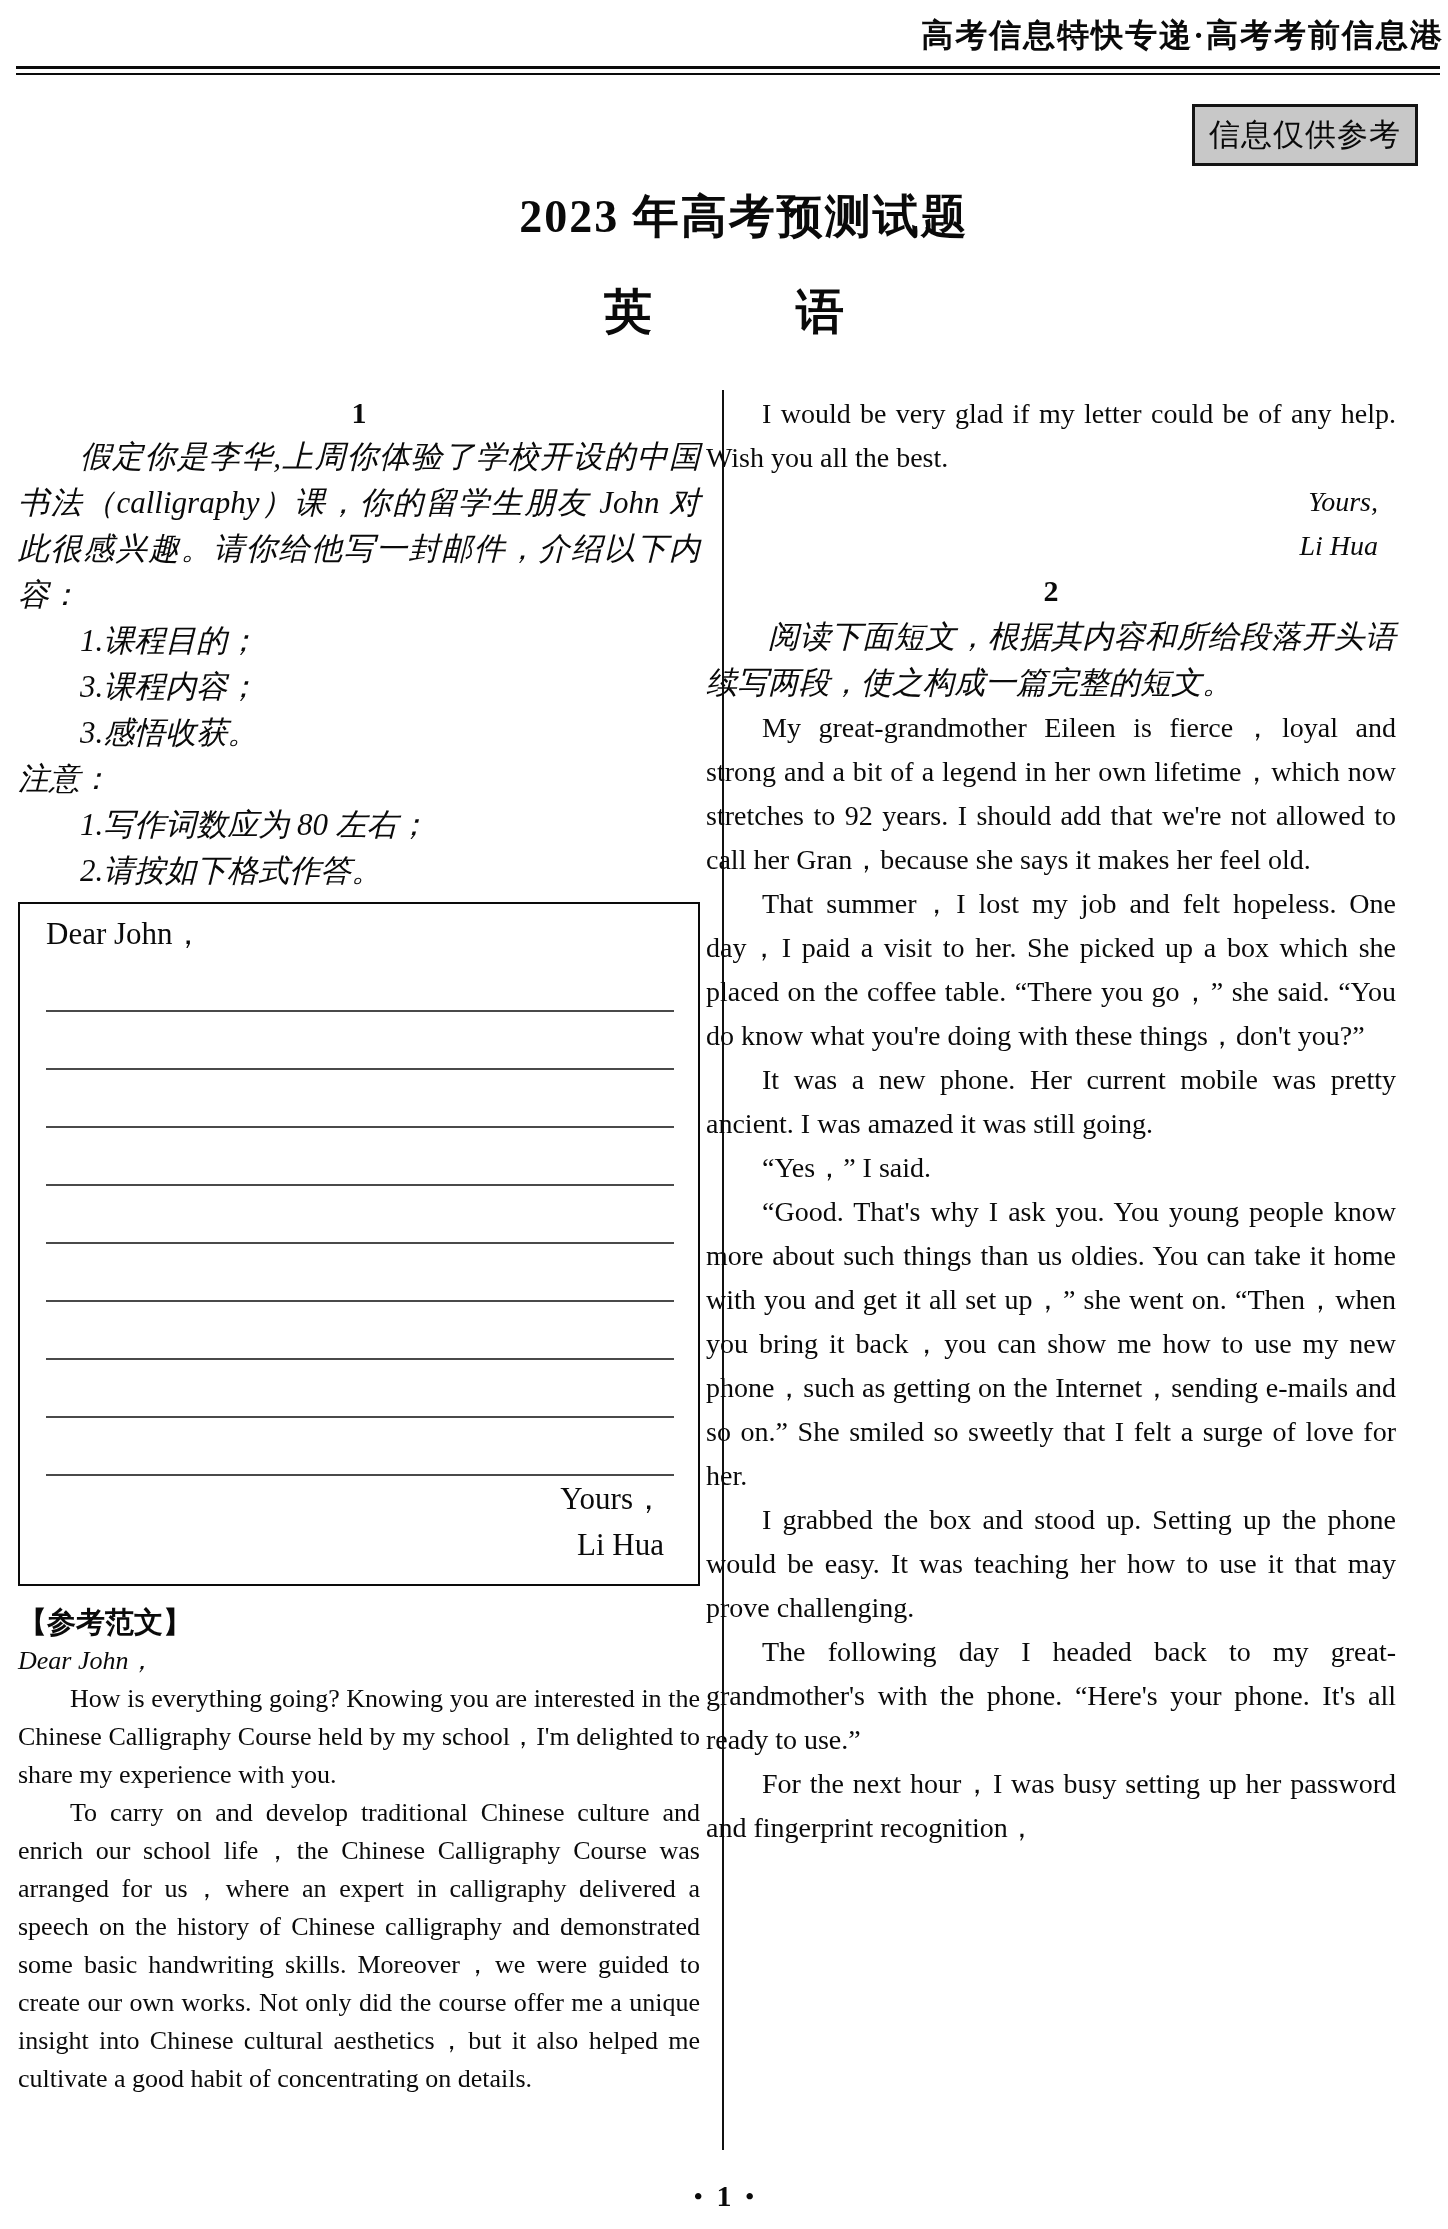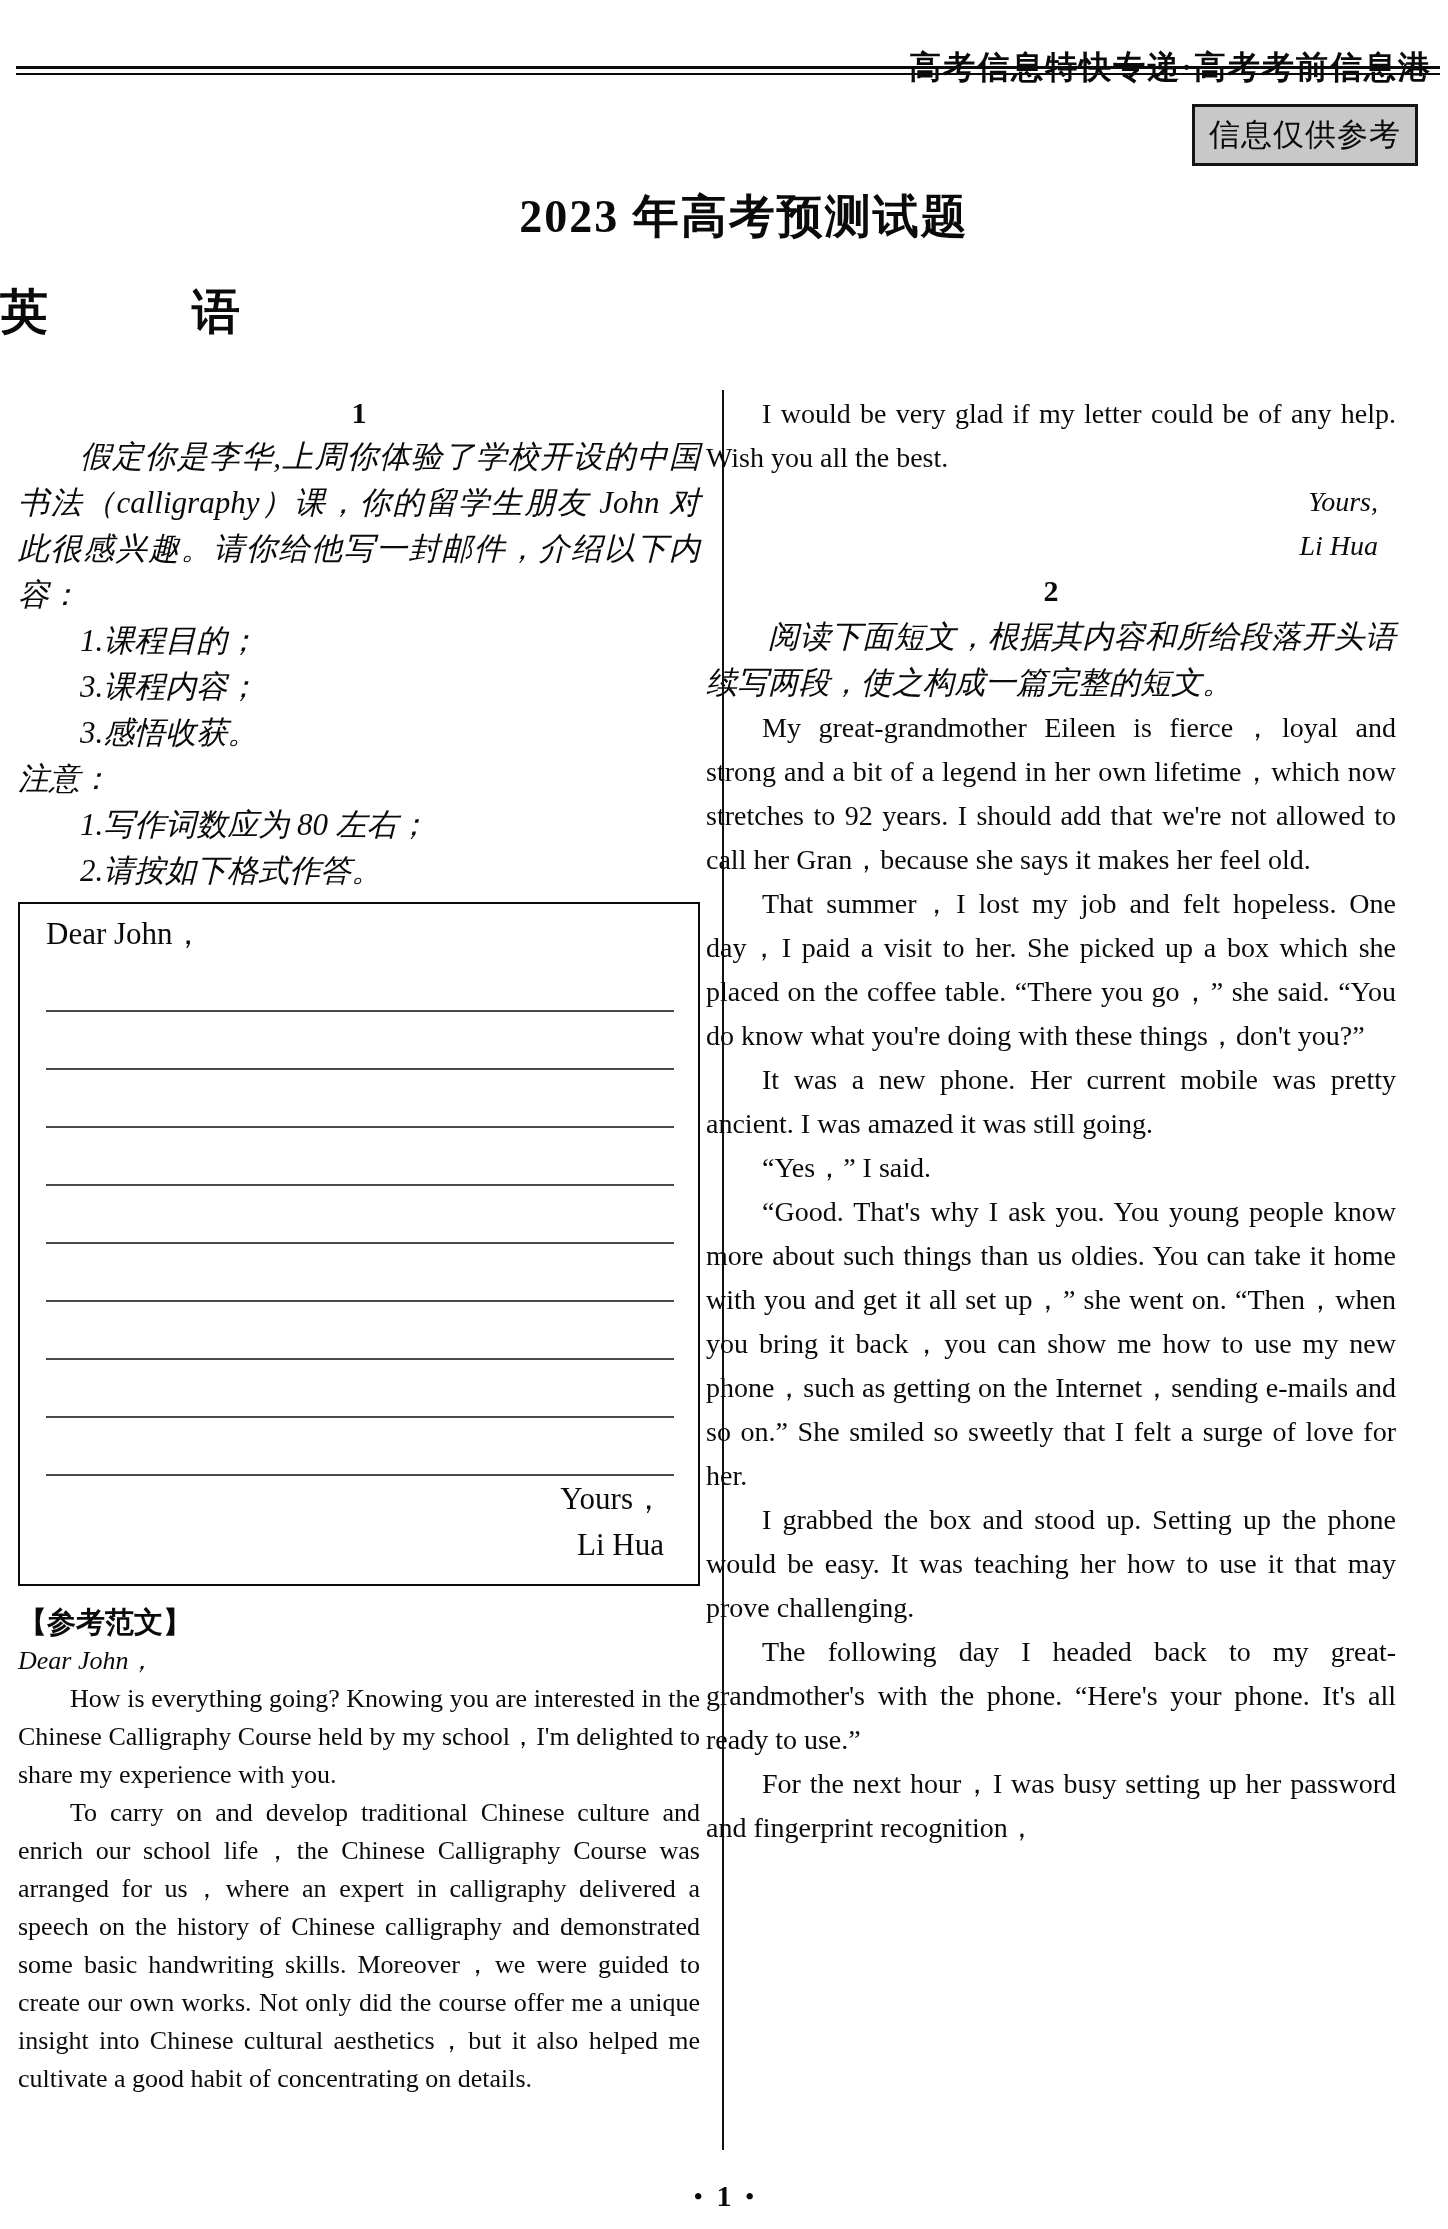--- a/index.html
+++ b/index.html
@@ -7,43 +7,43 @@
     position:relative;
     width:1448px;height:2229px;
     margin:0 auto;
     background:#ffffff;
     color:#0a0a0a;
     font-family:"Liberation Serif","DejaVu Serif",serif;
     overflow:hidden;
   }
   
   .banner{
-    position:absolute;top:14px;right:16px;
-    font-size:32px;font-weight:bold;letter-spacing:2px;margin-top:32px;
+    position:absolute;top:14px;right:4px;
+    font-size:32px;font-weight:bold;letter-spacing:2px;
   }
   .header-rule{
     position:absolute;top:66px;left:16px;right:8px;
     height:4px;
     border-top:3px solid #0a0a0a;
     border-bottom:2px solid #0a0a0a;
   }
   .badge{
     position:absolute;top:104px;right:30px;
     background:#c8c8c8;
     border:3px solid #141414;
     padding:7px 14px;
     font-size:31px;letter-spacing:1px;
   }
   .title{
     position:absolute;top:186px;left:0;width:100%;
     text-align:center;font-size:46px;font-weight:bold;letter-spacing:2px;margin-left:20px;
   }
   .subject{
     position:absolute;top:280px;left:0;width:100%;
-    text-align:left;font-size:48px;font-weight:bold;
+    text-align:center;font-size:48px;font-weight:bold;
   }
   
   .col-divider{
     position:absolute;left:722px;top:390px;
     width:2px;height:1760px;background:#111;
   }
   .col-left{
     position:absolute;left:18px;top:392px;width:682px;
   }
   .col-right{

